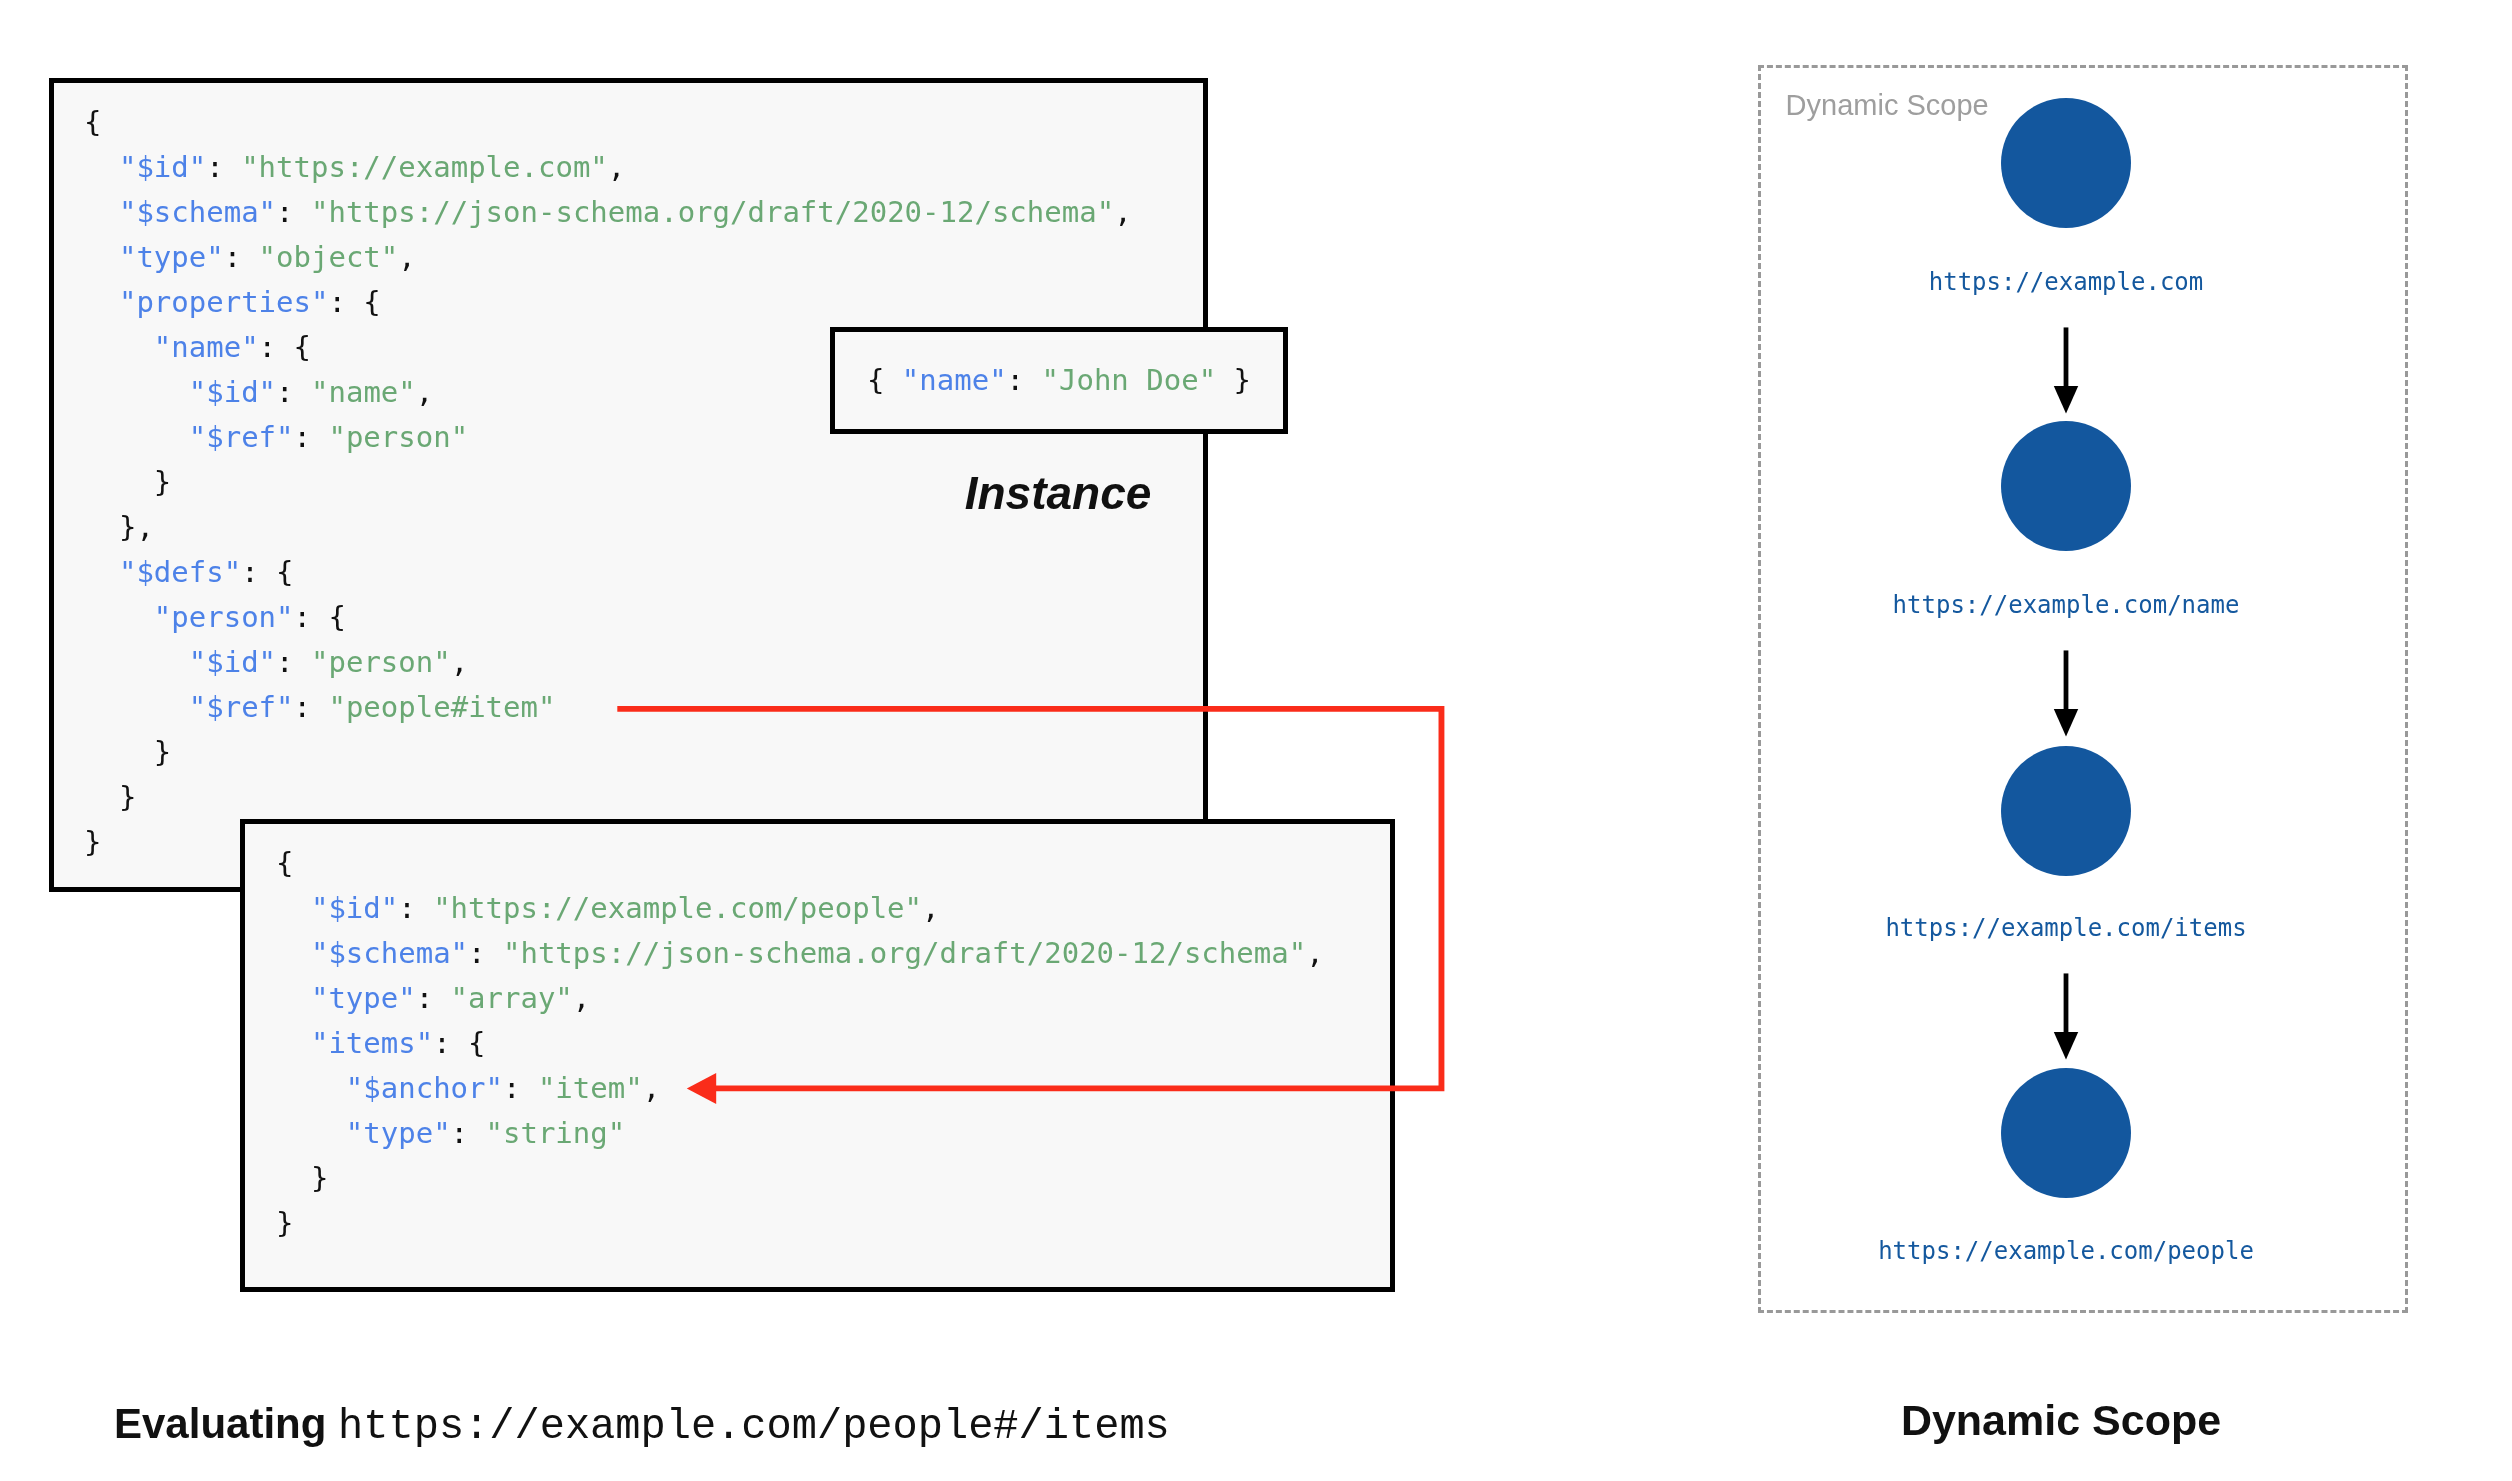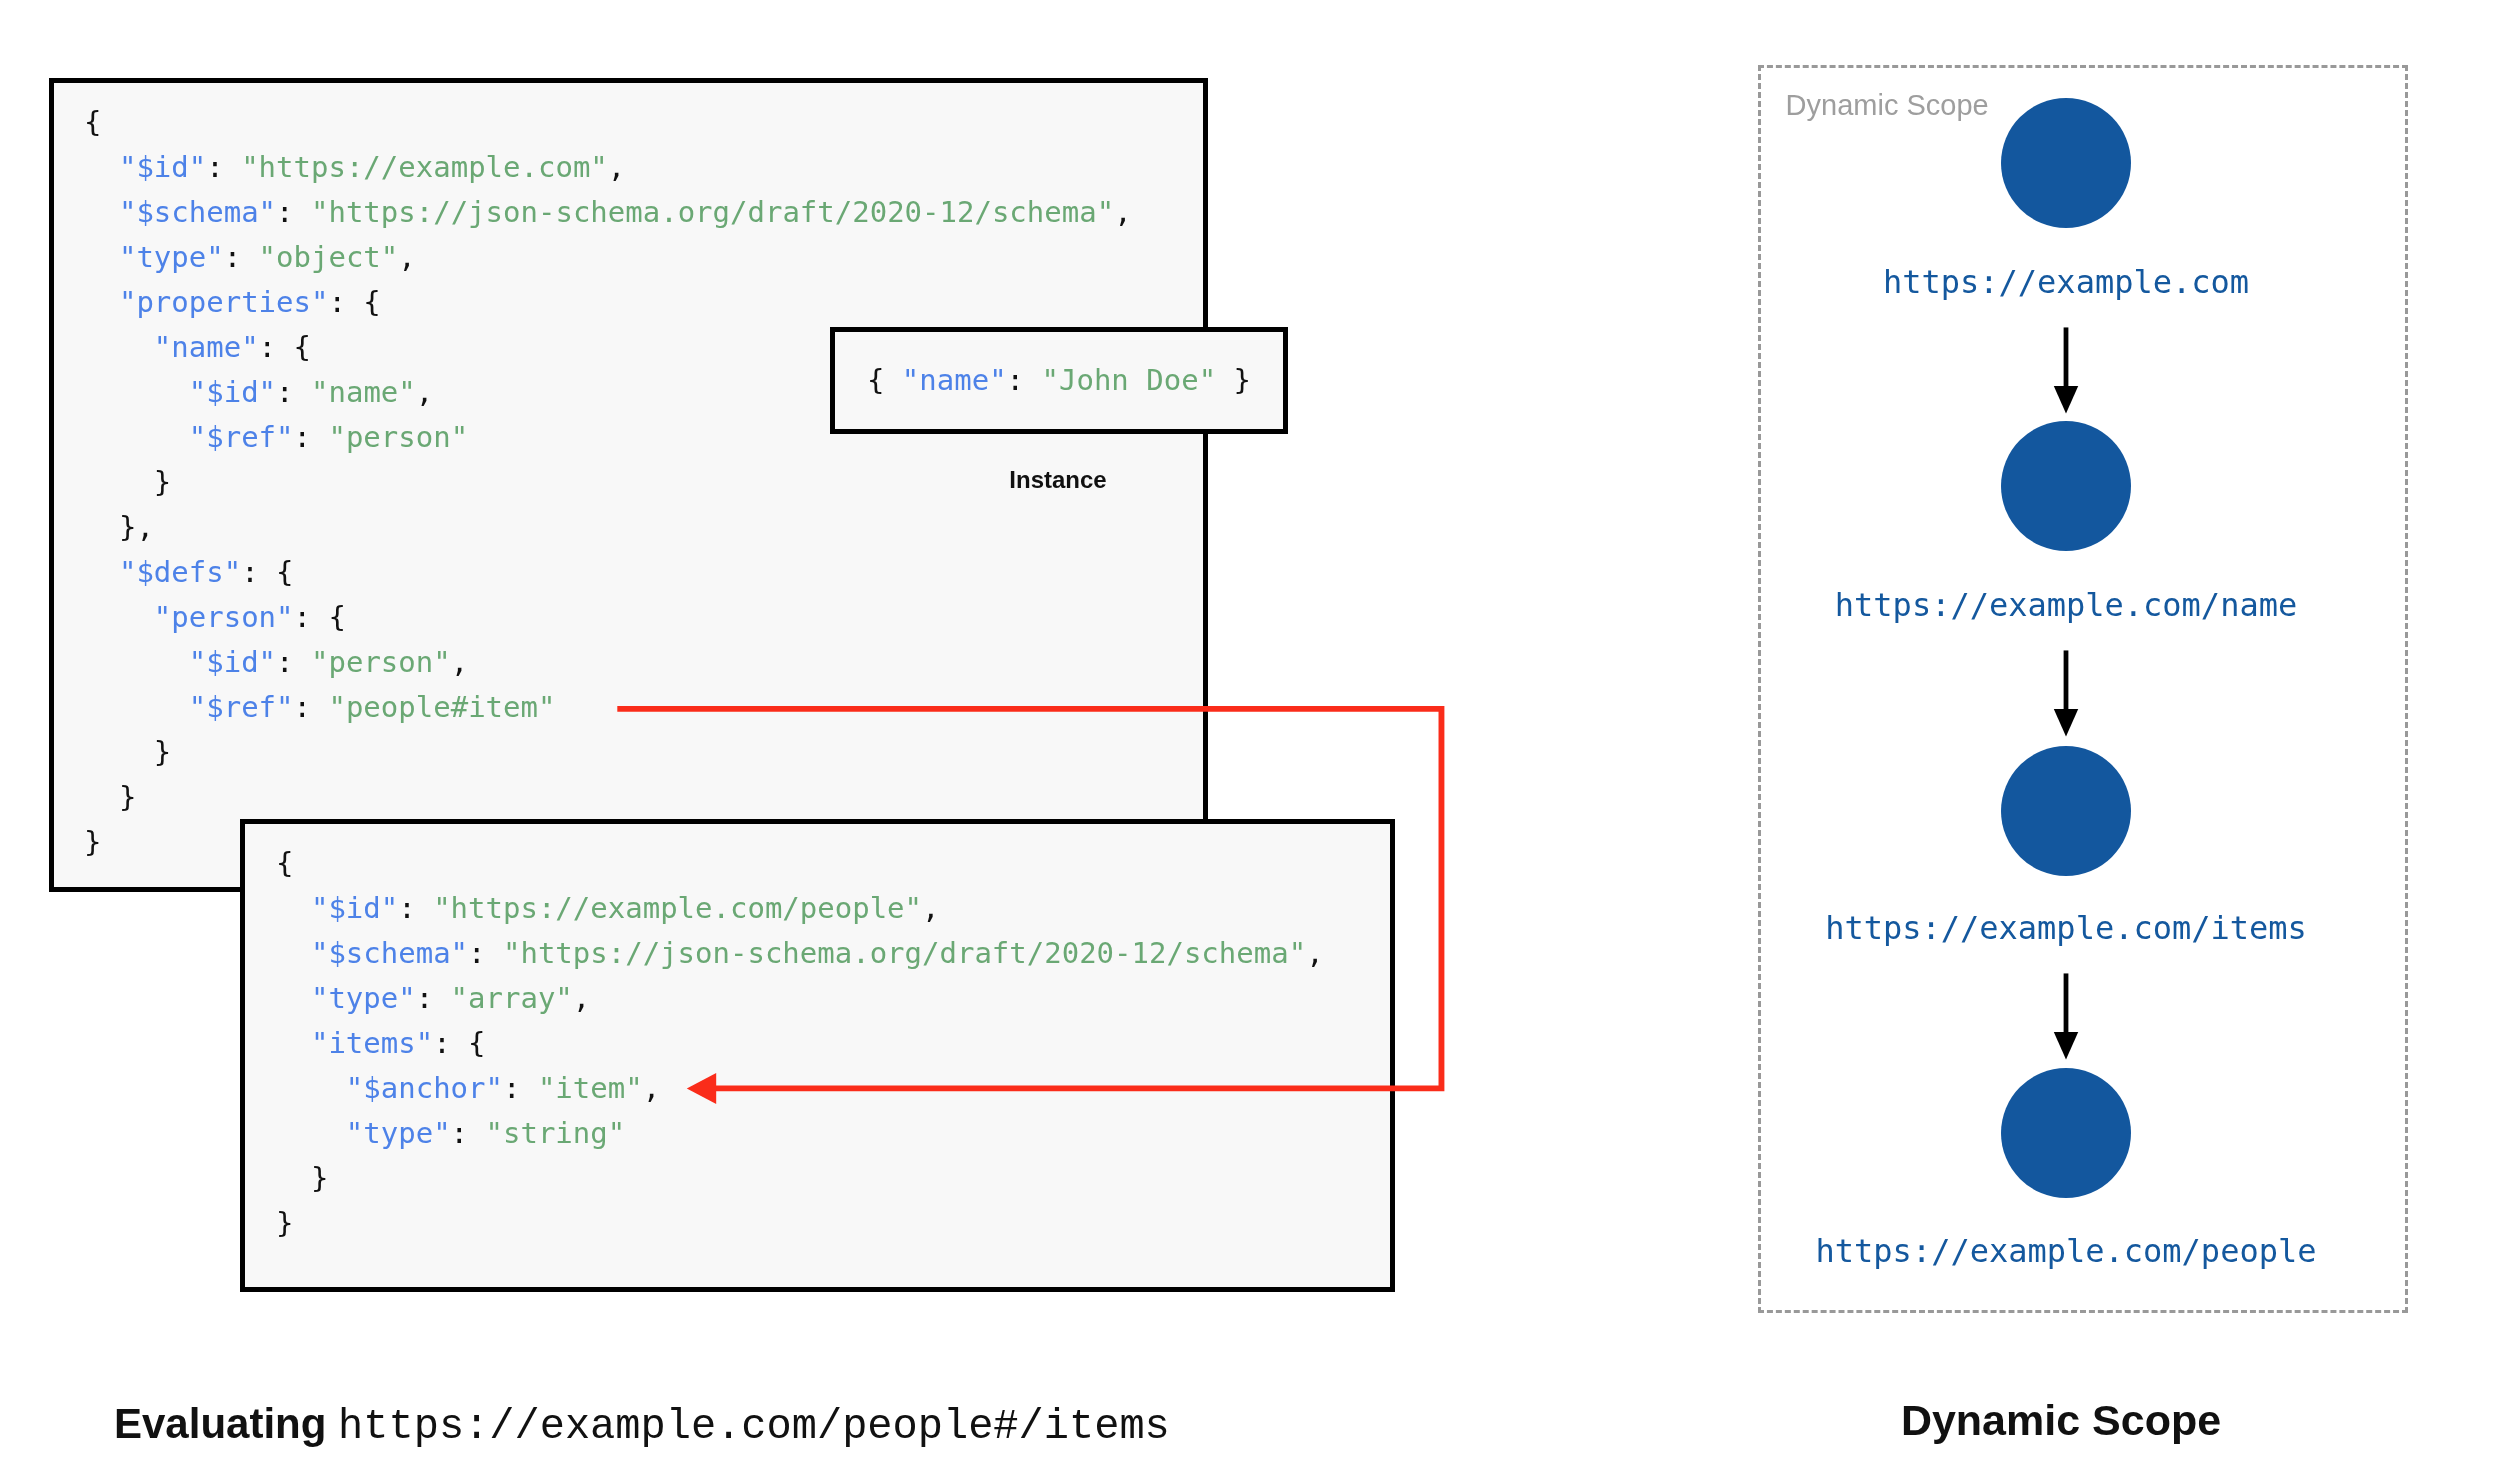--- a/index.html
+++ b/index.html
@@ -16,29 +16,29 @@
   .tok-key{color:var(--key_blue);}
   .tok-str{color:var(--string_green);}
   #root-schema-box{left:49px;top:78px;width:1159px;height:814px;z-index:1;}
   #root-schema-box pre{padding:17px 0 0 30px;}
   #people-schema-box{left:240px;top:819px;width:1155px;height:473px;z-index:2;}
   #people-schema-box pre{padding:16.6px 0 0 31px;}
   #instance-box{left:830px;top:327px;width:458px;height:107px;z-index:3;
                 display:flex;align-items:center;justify-content:center;}
   #instance-box pre{font-size:29px;line-height:29px;padding:0;}
   #instance-label{position:absolute;left:1058px;top:466px;transform:translateX(-50%);
-                  font-size:24px;font-weight:bold;z-index:3;white-space:nowrap;}
+                  font-size:46px;font-weight:bold;z-index:3;white-space:nowrap;font-style:italic;}
   #arrow-overlay{position:absolute;left:0;top:0;width:2512px;height:1482px;z-index:4;pointer-events:none;}
   #scope-panel{position:absolute;left:1758px;top:65px;width:650px;height:1248px;
                border:3.7px dashed var(--dash_gray);background:#ffffff;}
   #scope-panel-label{position:absolute;left:24.6px;top:21.4px;font-size:29px;color:var(--label_gray);white-space:nowrap;}
   .scope-node-circle{position:absolute;left:305px;transform:translateX(-50%);
                width:130px;height:130px;border-radius:50%;background:var(--node_blue);}
   .scope-uri{position:absolute;left:305px;transform:translateX(-50%);
-             font-family:"DejaVu Sans Mono",monospace;font-size:32px;line-height:35px;
+             font-family:"DejaVu Sans Mono",monospace;font-size:24px;line-height:35px;
              color:var(--uri_blue);white-space:nowrap;}
   .down-arrow{position:absolute;left:305px;transform:translateX(-50%);}
   #evaluating-caption{position:absolute;left:114px;top:1399px;font-size:42px;line-height:49px;white-space:nowrap;}
   #evaluating-caption .cap-bold{font-weight:bold;}
   #evaluating-caption .cap-uri{font-family:Liberation Mono, monospace;}
   #scope-caption{position:absolute;left:2061px;top:1396px;transform:translateX(-50%);
                  font-size:43px;font-weight:bold;white-space:nowrap;}
 </style>
 </head>
 <body>

